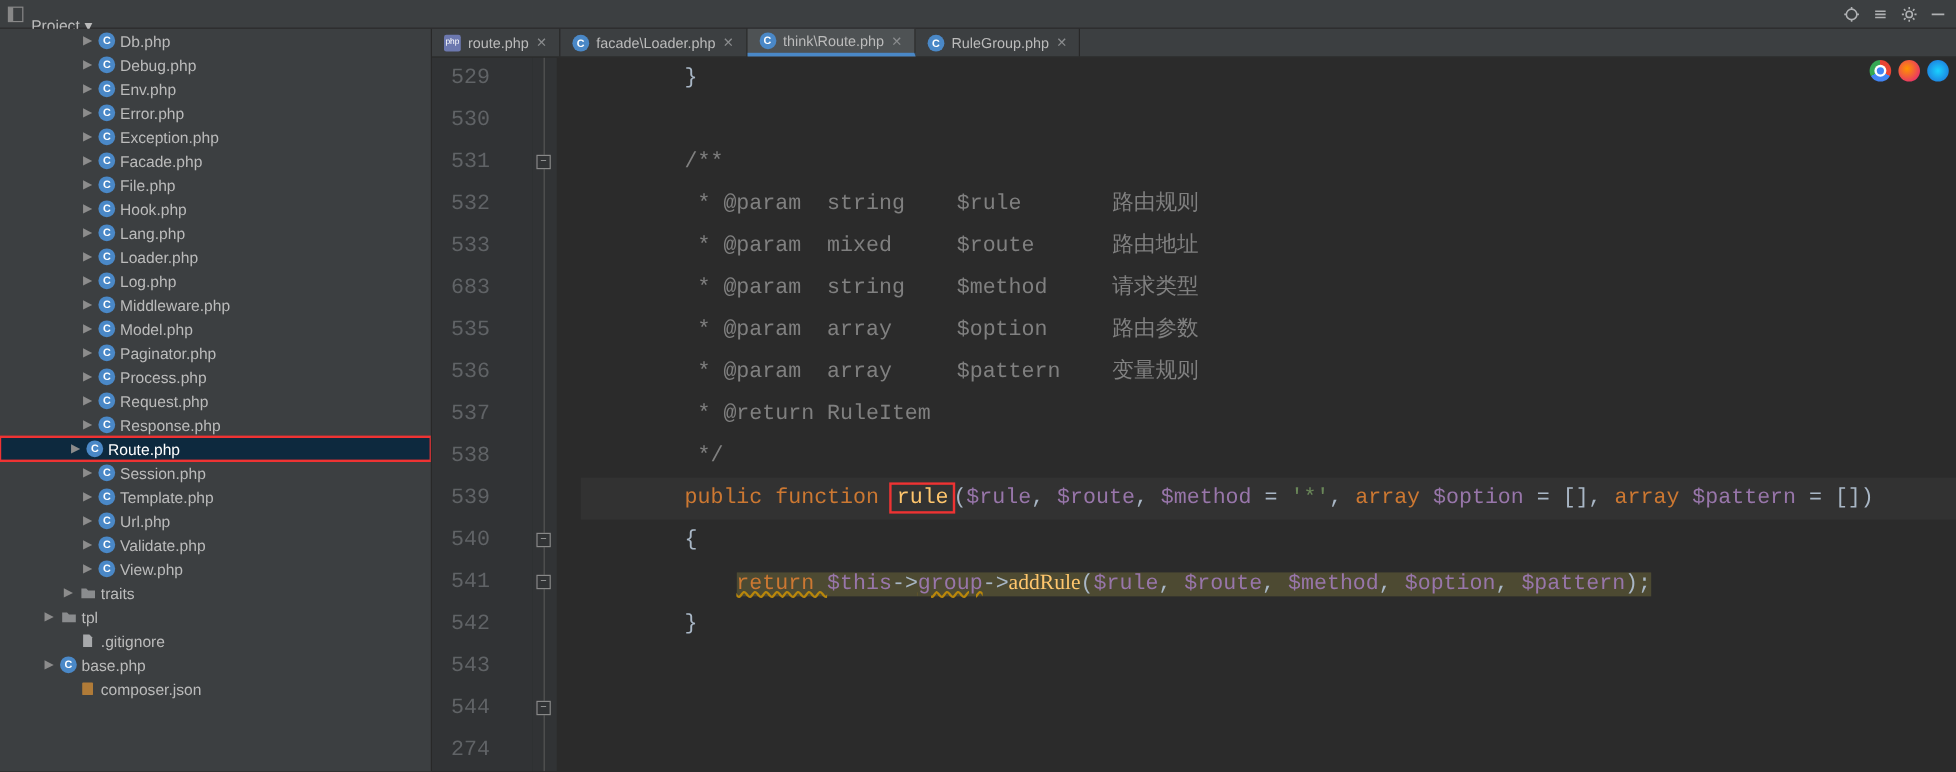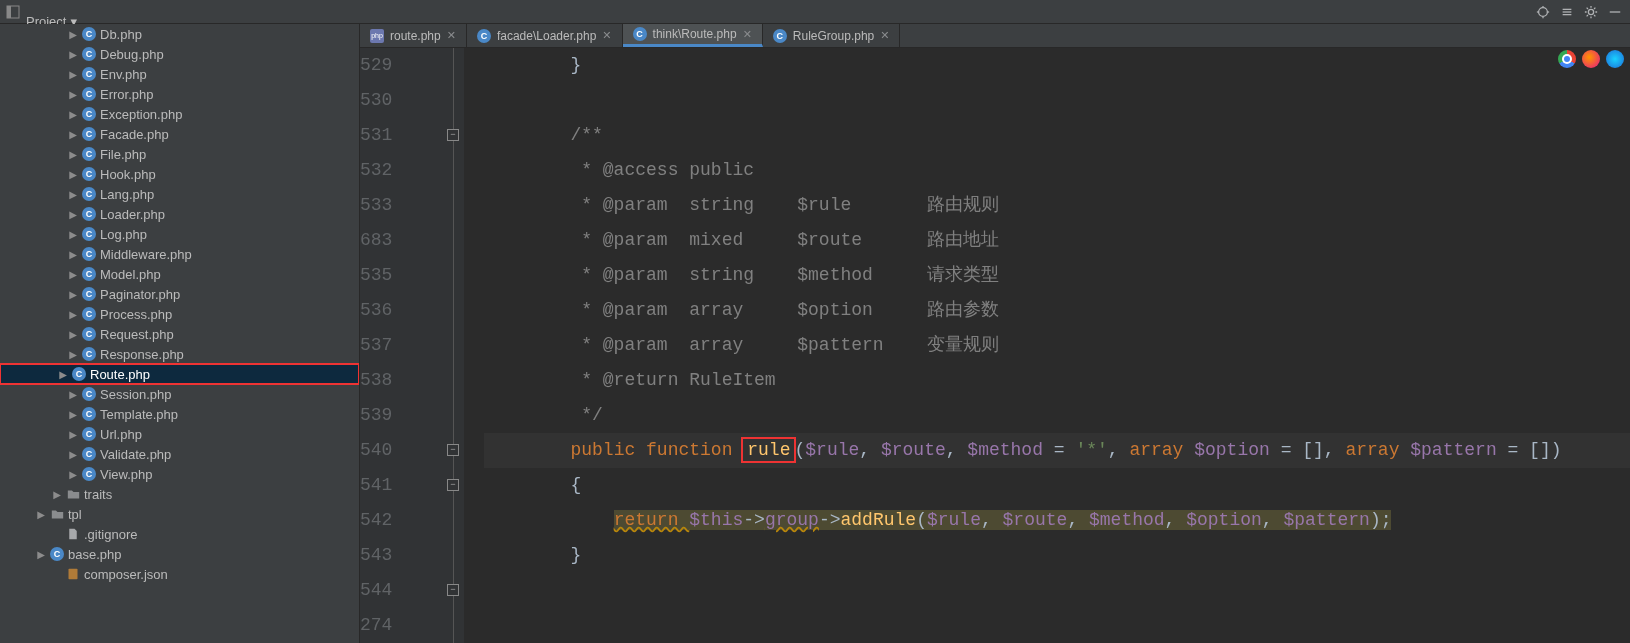--- a/index.html
+++ b/index.html
@@ -36,39 +36,39 @@
   .tab.active { background:#4e5254; border-bottom:3px solid #4a88c7; padding-bottom:0; }
   .tab .close { color:#8a8c8e; cursor:pointer; font-size:11px; }
   .tab-ico { width:14px; height:14px; display:flex; align-items:center; justify-content:center; }
 
   
   .browser-icons { position:absolute; right:6px; top:50px; display:flex; gap:6px; align-items:center; }
   .browser-icons .bi { width:18px; height:18px; border-radius:50%; }
 
   
   .code { flex:1; display:flex; font-family:Consolas,"Courier New",monospace; font-size:18px; line-height:35px; background:#2b2b2b; overflow:hidden; }
-  .gutter { width:84px; background:#313335; color:#606366; text-align:left; padding-right:20px; user-select:none; }
+  .gutter { width:84px; background:#313335; color:#606366; text-align:center; padding-right:20px; user-select:none; }
   .gutter .ln { height:35px; }
   .foldcol { width:20px; background:#313335; position:relative; }
   .foldcol .foldline { position:absolute; left:9px; top:0; bottom:0; width:1px; background:#555; }
   .foldmark { width:12px; height:12px; border:1px solid #888; background:#313335; position:absolute; left:3px; display:flex; align-items:center; justify-content:center; font-size:9px; color:#aaa; cursor:pointer; }
   .codelines { flex:1; padding-left:20px; }
   .cl { height:35px; white-space:pre; }
   .cl.caret-line { background:#323232; }
 
   
   .c-comment { color:#808080; }
   .c-doccn   { color:#808080; font-style:italic; }
   .c-kw      { color:#cc7832; }
   .c-fn      { color:#ffc66d; }
   .c-var     { color:#9876aa; }
   .c-str     { color:#6a8759; }
   .c-punct   { color:#a9b7c6; }
   .c-this    { color:#9876aa;text-align:center; }
-  .c-method  { color:#ffc66d; }
+  .c-method  { color:#ffc66d;font-family:Liberation Serif, serif; }
   .c-warn    { text-decoration:underline wavy #b8860b; }
   .hl-bg     { background:#4d4a32; }
 
   .red-frame { outline:2px solid #e33; outline-offset:0; padding:1px 4px; }
 
 </style>
 </head>
 <body>
 
 <div class="sidebar-header">
@@ -320,21 +320,20 @@
           <div class="foldline"></div>
           <div class="foldmark" style="top: 81px;">−</div>
           <div class="foldmark" style="top: 396px;">−</div>
           <div class="foldmark" style="top: 431px;">−</div>
           <div class="foldmark" style="top: 536px;">−</div>
         </div>
       <div class="codelines" id="codelines">
           <div class="cl">        <span class="c-punct">}</span></div>
           <div class="cl"></div>
           <div class="cl">        <span class="c-comment">/**</span></div>
-          <div class="cl">         <span class="c-comment">* @access public</span></div>
           <div class="cl">         <span class="c-comment">* @param  string    $rule       路由规则</span></div>
           <div class="cl">         <span class="c-comment">* @param  mixed     $route      路由地址</span></div>
           <div class="cl">         <span class="c-comment">* @param  string    $method     请求类型</span></div>
           <div class="cl">         <span class="c-comment">* @param  array     $option     路由参数</span></div>
           <div class="cl">         <span class="c-comment">* @param  array     $pattern    变量规则</span></div>
           <div class="cl">         <span class="c-comment">* @return RuleItem</span></div>
           <div class="cl">         <span class="c-comment">*/</span></div>
           <div class="cl caret-line">        <span class="c-kw">public </span><span class="c-kw">function </span><span class="red-frame"><span class="c-fn">rule</span></span><span class="c-punct">(</span><span class="c-var">$rule</span><span class="c-punct">, </span><span class="c-var">$route</span><span class="c-punct">, </span><span class="c-var">$method</span><span class="c-punct"> = </span><span class="c-str">'*'</span><span class="c-punct">, </span><span class="c-kw">array </span><span class="c-var">$option</span><span class="c-punct"> = [], </span><span class="c-kw">array </span><span class="c-var">$pattern</span><span class="c-punct"> = [])</span></div>
           <div class="cl">        <span class="c-punct">{</span></div>
           <div class="cl">            <span class="hl-bg"><span class="c-kw c-warn">return </span><span class="c-this">$this</span><span class="c-punct">-&gt;</span><span class="c-var c-warn">group</span><span class="c-punct">-&gt;</span><span class="c-method">addRule</span><span class="c-punct">(</span><span class="c-var">$rule</span><span class="c-punct">, </span><span class="c-var">$route</span><span class="c-punct">, </span><span class="c-var">$method</span><span class="c-punct">, </span><span class="c-var">$option</span><span class="c-punct">, </span><span class="c-var">$pattern</span><span class="c-punct">);</span></span></div>

